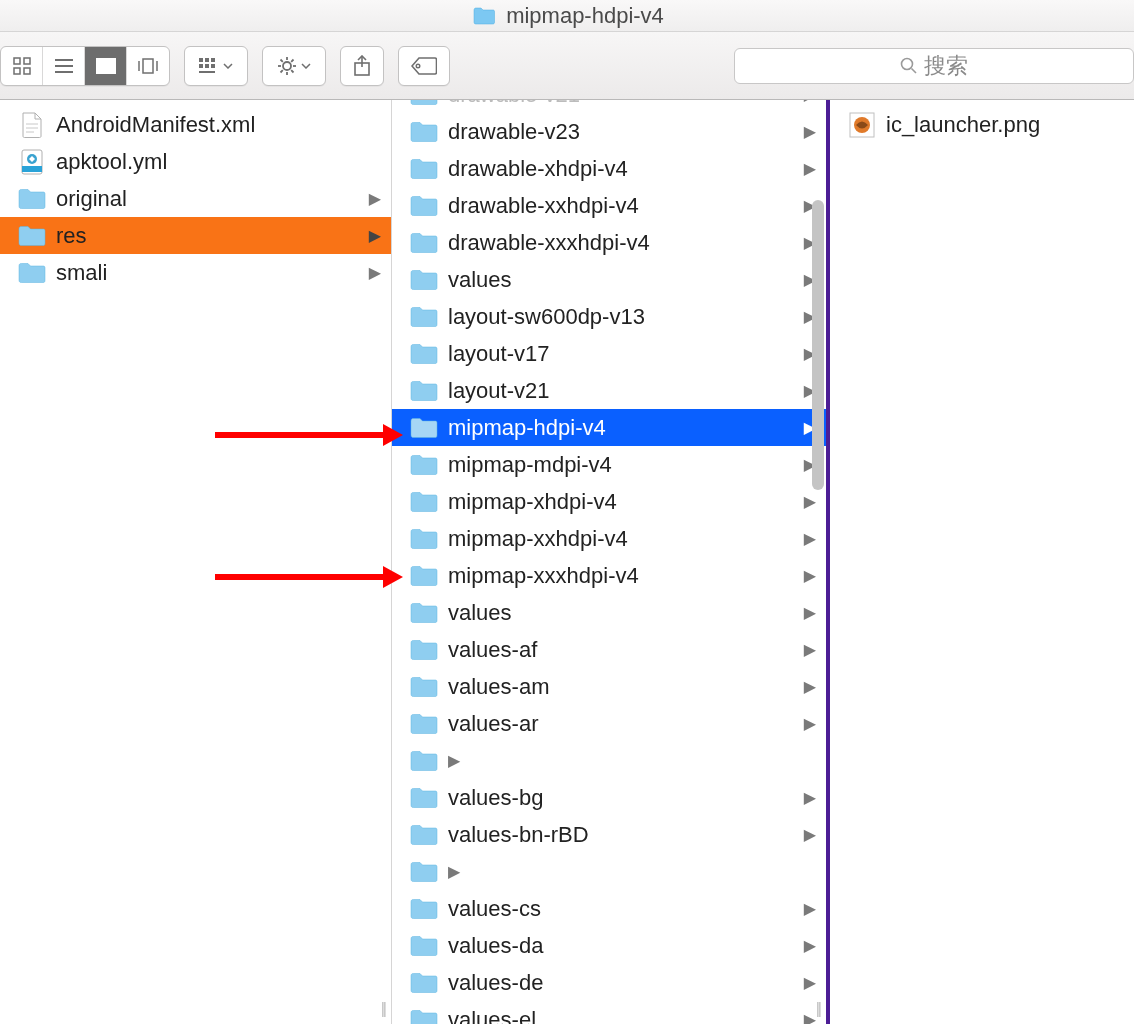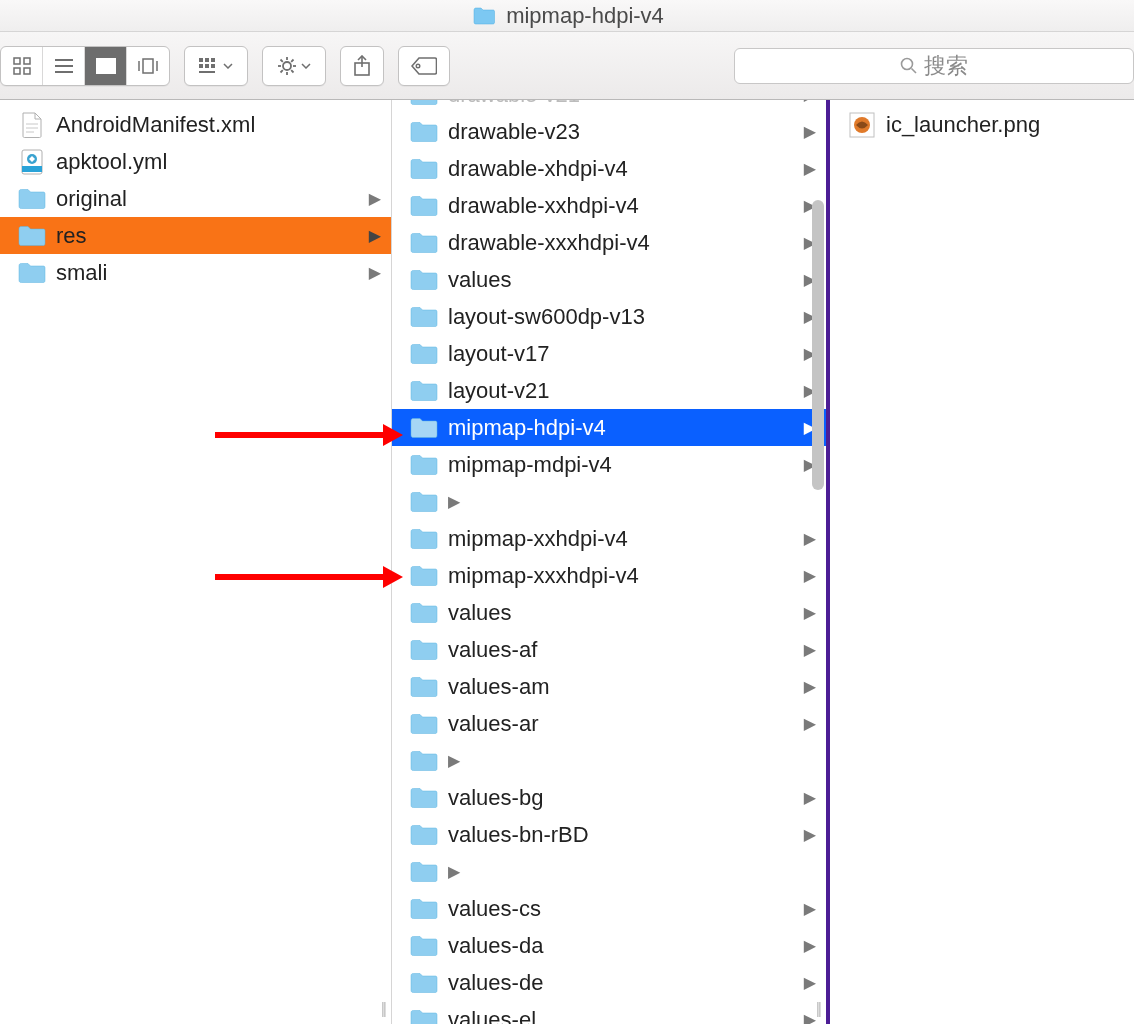--- a/index.html
+++ b/index.html
@@ -372,20 +372,21 @@
           </span>
           <span class="label">mipmap-mdpi-v4</span>
           <span class="chev">▶</span>
         </div>
         <div class="row">
           <span class="folder-ico">
             <svg width="28" height="22" viewBox="0 0 28 22">
               <path d="M1 4 C1 2 2 1.5 3.5 1.5 L10 1.5 L12.5 4 L25 4 C26.5 4 27 4.5 27 6 L27 18 C27 20 26.5 20.5 25 20.5 L3.5 20.5 C2 20.5 1 20 1 18 Z" fill="#8fcef0" stroke="#5cb4e0" stroke-width="0.5"></path>
             </svg>
           </span>
+          <span class="label">mipmap-xhdpi-v4</span>
           <span class="chev">▶</span>
         </div>
         <div class="row">
           <span class="folder-ico">
             <svg width="28" height="22" viewBox="0 0 28 22">
               <path d="M1 4 C1 2 2 1.5 3.5 1.5 L10 1.5 L12.5 4 L25 4 C26.5 4 27 4.5 27 6 L27 18 C27 20 26.5 20.5 25 20.5 L3.5 20.5 C2 20.5 1 20 1 18 Z" fill="#8fcef0" stroke="#5cb4e0" stroke-width="0.5"></path>
             </svg>
           </span>
           <span class="label">mipmap-xxhdpi-v4</span>
           <span class="chev">▶</span>

